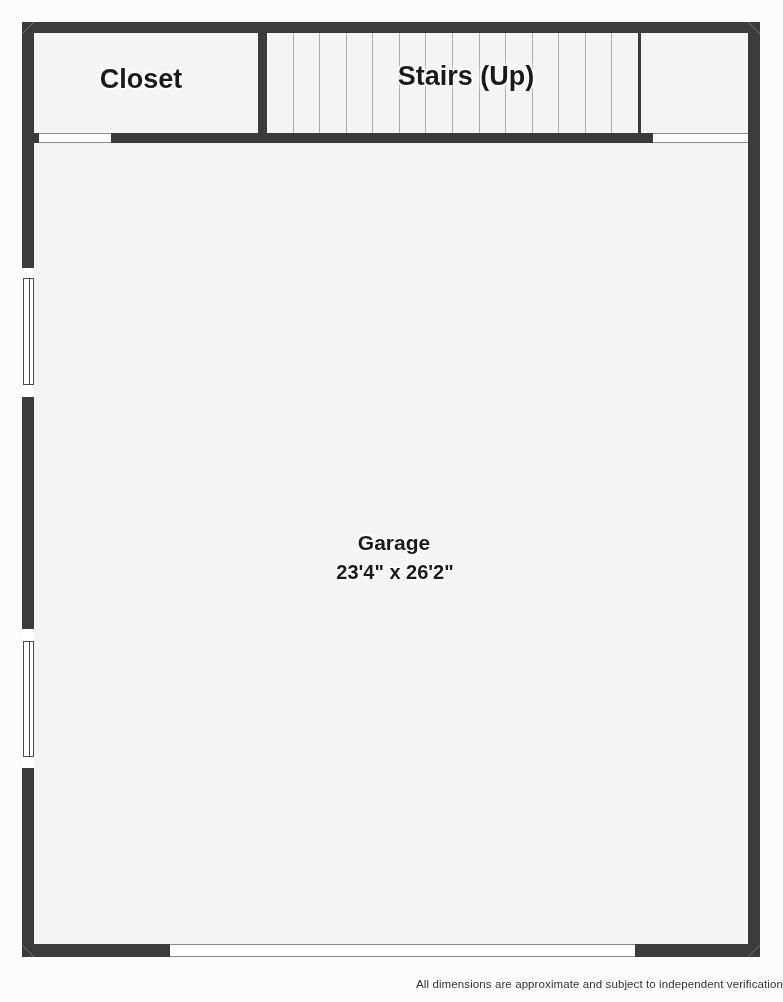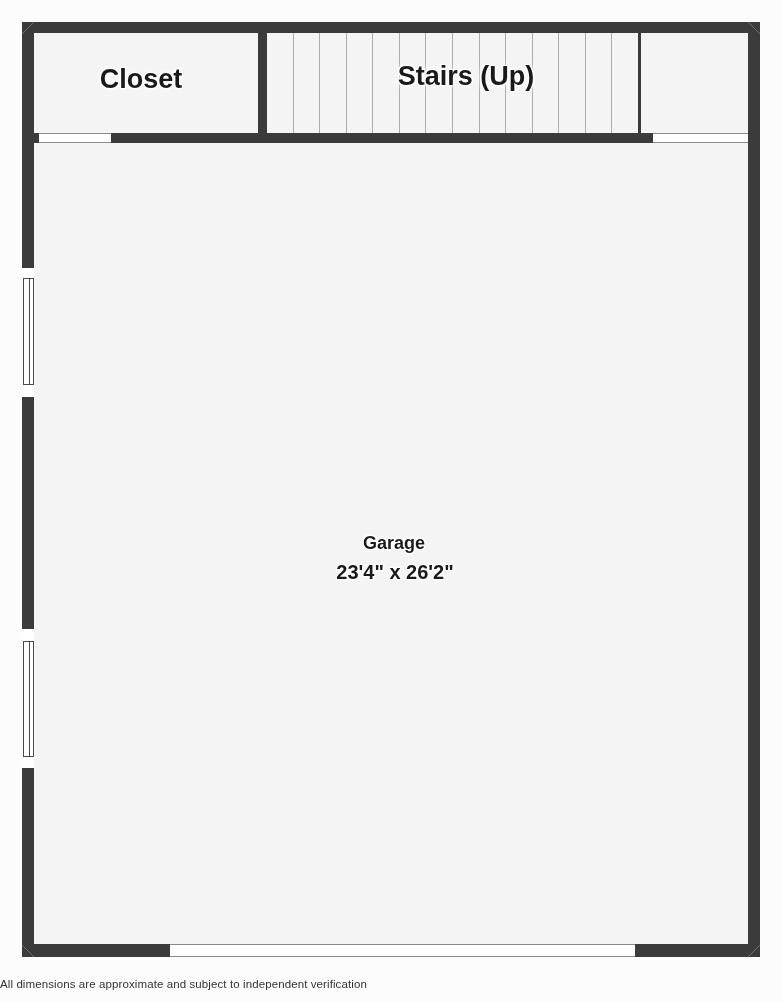--- a/index.html
+++ b/index.html
@@ -43,32 +43,32 @@
     position:absolute;transform:translate(-50%,-50%);
     font-weight:700;color:var(--labelcol);white-space:nowrap;
     text-shadow:-1px -1px 0 #fff,1px -1px 0 #fff,-1px 1px 0 #fff,1px 1px 0 #fff,
                  0 0 4px #fff,0 0 7px rgba(255,255,255,.95);
   }
   .label-lg{font-size:27px;}
   .garage-label-block{
     position:absolute;left:394px;top:527px;transform:translateX(-50%);
     text-align:center;
   }
-  .garage-label-block .name{font-size:18px;line-height:32px;}
+  .garage-label-block .name{font-size:21px;line-height:32px;}
   .garage-label-block .dims{font-size:20px;line-height:26px;position:relative;left:1px;}
   .garage-label-block .name,.garage-label-block .dims{
     font-weight:700;color:var(--labelcol);white-space:nowrap;
     text-shadow:-1px -1px 0 #fff,1px -1px 0 #fff,-1px 1px 0 #fff,1px 1px 0 #fff,
                  0 0 4px #fff,0 0 7px rgba(255,255,255,.95);
   }
   .miter{position:absolute;width:12px;height:12px;pointer-events:none;}
   .miter.tl,.miter.br{background:linear-gradient(135deg,transparent calc(50% - .6px),#6f6f6f calc(50% - .6px),#6f6f6f calc(50% + .6px),transparent calc(50% + .6px));}
   .miter.tr,.miter.bl{background:linear-gradient(45deg,transparent calc(50% - .6px),#6f6f6f calc(50% - .6px),#6f6f6f calc(50% + .6px),transparent calc(50% + .6px));}
   .disclaimer{
-    position:absolute;left:0;right:0;top:978px;text-align:left;
+    position:absolute;left:0;right:0;top:978px;text-align:right;
     font-size:11.5px;color:var(--disccol);letter-spacing:.1px;
   }
 </style>
 </head>
 <body>
 
 <div class="plan">
 
   <div class="floor"></div>
 

